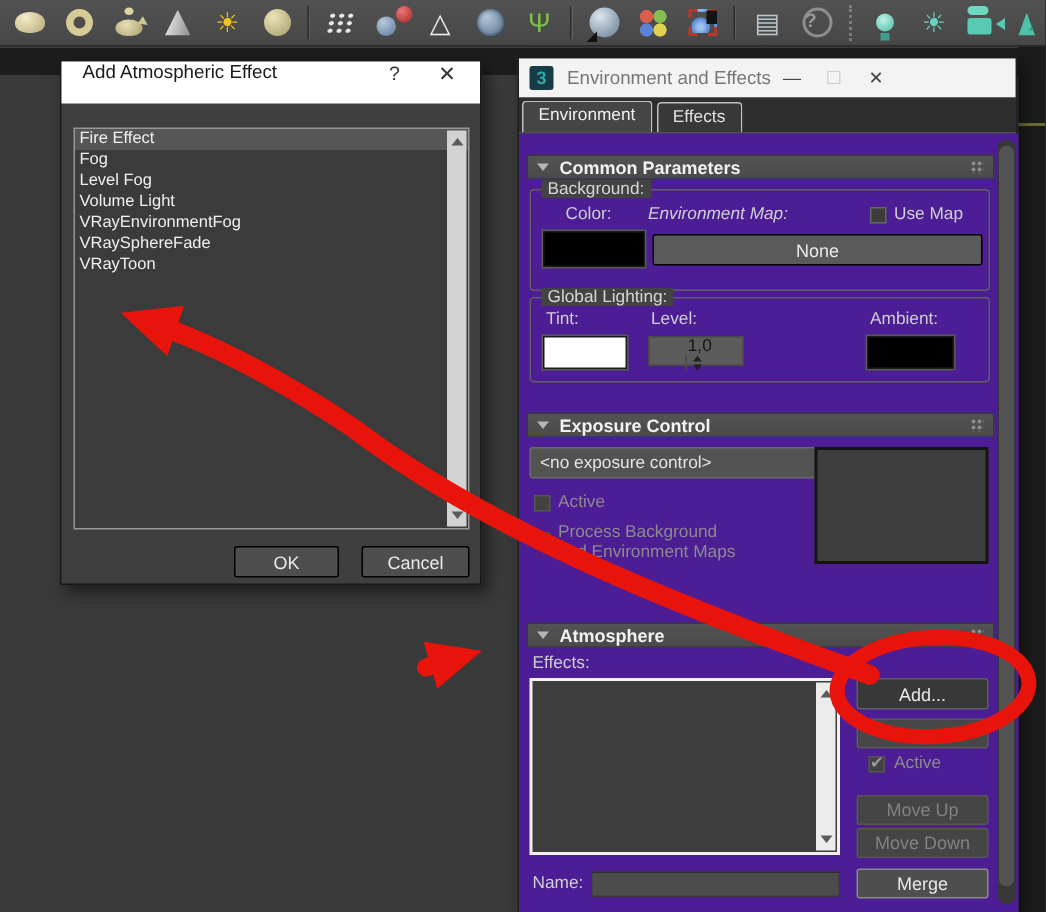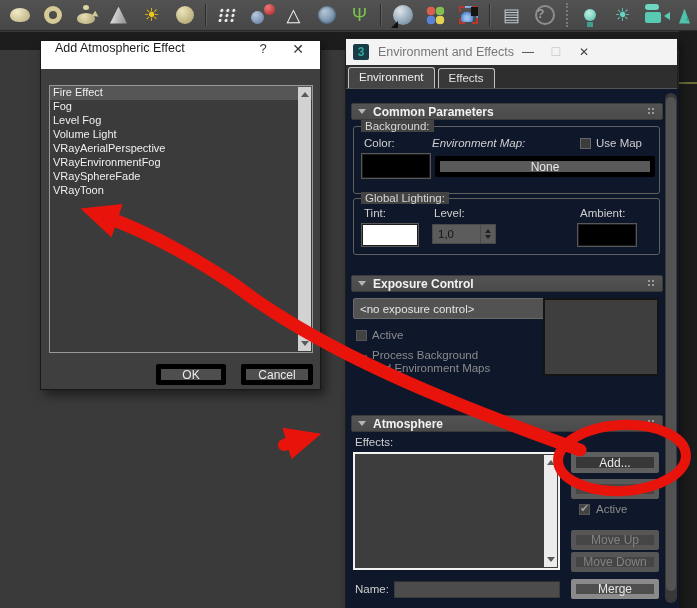--- a/index.html
+++ b/index.html
@@ -39,21 +39,21 @@
   .i-render-region-icon::after{content:"";position:absolute;top:4px;right:3px;width:7px;height:9px;background:#141414;}
   .i-help-icon{width:20px;height:20px;border:2px solid #8e8e8e;border-radius:50%;font-size:13px;font-weight:bold;box-sizing:border-box;}
   .i-bulb-icon{width:12px;height:12px;border-radius:50%;background:radial-gradient(circle at 40% 35%,#bdf2e6,#49b9a4);margin-top:0px;}
   .i-bulb-icon::after{content:"";position:absolute;bottom:1px;left:50%;transform:translateX(-50%);width:6px;height:5px;background:#3f9e8c;}
   .i-camera-icon{width:16px;height:11px;background:#58c9b2;border-radius:2px;margin-right:5px;margin-top:4px;}
   .i-camera-icon::before{content:"";position:absolute;top:1px;left:2px;width:14px;height:6px;border-radius:4px;background:#6fd8c2;}
   .i-camera-icon::after{content:"";position:absolute;right:-2px;top:9px;border-left:6px solid #58c9b2;border-top:4px solid transparent;border-bottom:4px solid transparent;transform:rotate(180deg);}
   .i-trees-icon{width:11px;height:15px;background:#4fc2ab;clip-path:polygon(50% 0,100% 100%,0 100%);margin-right:8px;margin-top:2px;}
   .i-trees-icon::after{content:"";position:absolute;top:4px;left:10px;width:11px;height:14px;background:#37a18c;clip-path:polygon(50% 0,100% 100%,0 100%);}
   
-  .btn{display:flex;align-items:center;justify-content:center;background:#4e4e4e;border:5px solid #000000;
+  .btn{display:flex;align-items:center;justify-content:center;background:#4e4e4e;border:1px solid #000000;
        border-radius:2px;color:#e9e9e9;font-size:12px;box-sizing:border-box;}
   .btn.disabled{background:#454545;border-color:#565656;color:#828282;}
   .groupbox{position:absolute;border:1px solid #5f5f5f;border-radius:3px;}
   .grouplabel{position:absolute;top:-7px;left:7px;background:#434343;padding:0 4px;font-size:11.5px;color:#d6d6d6;}
   .lbl{position:absolute;font-size:11.5px;color:#cfcfcf;white-space:nowrap;}
   .rhdr{position:absolute;height:17px;background:linear-gradient(#535353,#4a4a4a);border:1px solid #3a3a3a;border-radius:2px;
         display:flex;align-items:center;padding:0 6px;box-sizing:border-box;}
   .rhdr .tri{width:0;height:0;border-left:4px solid transparent;border-right:4px solid transparent;border-top:5px solid #b5b5b5;margin-right:7px;}
   .rhdr .txt{font-size:12px;font-weight:bold;color:#f2f2f2;}
   .rhdr .grip{margin-left:auto;width:9px;height:9px;
@@ -85,21 +85,21 @@
   .win-tb .t{font-size:12.5px;color:#777;margin-left:9px;}
   .win-tb .wc{font-size:12px;color:#444;width:28px;text-align:center;}
   .win-tb .wc.dim{color:#c9c9c9;}
   .win-tb .wc:first-of-type{margin-left:auto;}
   .tabrow{position:absolute;left:0;top:26px;width:100%;height:24px;background:#2e2e2e;border-bottom:1px solid #555;box-sizing:border-box;
           display:flex;align-items:flex-end;padding-left:2px;}
   .tab{font-size:11.5px;color:#f0f0f0;border:1px solid #c2c2c2;border-bottom:none;border-radius:3px 3px 0 0;
        padding:3px 10px 4px 10px;margin-right:3px;}
   .tab.active{background:#454545;padding-bottom:5px;margin-top:10px;}
   .tab.inactive{background:#383838;color:#e2e2e2;}
-  .panel{position:absolute;left:0;top:50px;width:333px;height:520px;background:#0f172a;}
+  .panel{position:absolute;left:0;top:50px;width:333px;height:520px;background:#4c1d95;}
   .vscroll{position:absolute;right:2px;top:4px;width:12px;height:510px;background:#383838;border-radius:6px;}
   .vscroll .thumb{position:absolute;left:1px;top:4px;width:10px;height:494px;background:#535353;border-radius:5px;}
   .dropdown{position:absolute;background:#525252;border:1px solid #6a6a6a;border-radius:2px;display:flex;align-items:center;
             font-size:11.5px;color:#e4e4e4;padding:0 6px;box-sizing:border-box;}
   .dropdown .arr{margin-left:auto;width:0;height:0;border-left:4px solid transparent;border-right:4px solid transparent;border-top:5px solid #bdbdbd;}
   .spinner{position:absolute;background:#5c5c5c;border:1px solid #494949;display:flex;align-items:center;box-sizing:border-box;}
   .spinner .val{font-size:11.5px;color:#151515;padding-left:5px;flex:1;}
   .spinner .arrs{width:14px;height:100%;display:flex;flex-direction:column;align-items:center;justify-content:center;gap:2px;border-left:1px solid #4a4a4a;}
   .spinner .arrs i{width:0;height:0;border-left:3.5px solid transparent;border-right:3.5px solid transparent;}
   .spinner .arrs .u{border-bottom:4px solid #222;}
@@ -208,34 +208,34 @@
     <div class="panel">
 
       <div class="rhdr" style="left:5px;top:14px;width:312px;">
         <span class="tri"></span>
         <span class="txt">Common Parameters</span>
         <span class="grip"></span>
       </div>
 
       <div class="groupbox" style="left:7px;top:37px;width:305px;height:66px;">
         <span class="grouplabel">Background:</span>
-        <span class="lbl" style="left:10px;top:10px;">Color:</span>
+        <span class="lbl" style="left:23px;top:10px;">Color:</span>
         <div class="swatch" style="left:8px;top:27px;width:66px;height:22px;background:#000;"></div>
         <span class="lbl" style="left:78px;top:10px;font-style:italic;">Environment Map:</span>
         <div class="cb" style="left:226px;top:11px;"></div>
         <span class="lbl" style="left:242px;top:10px;">Use Map</span>
         <div class="btn" style="position:absolute;left:81px;top:29px;width:220px;height:21px;background:#5a5a5a;">None</div>
       </div>
 
       <div class="groupbox" style="left:7px;top:109px;width:305px;height:55px;">
         <span class="grouplabel">Global Lighting:</span>
         <span class="lbl" style="left:10px;top:8px;">Tint:</span>
         <div class="swatch" style="left:8px;top:25px;width:54px;height:20px;background:#fff;"></div>
         <span class="lbl" style="left:80px;top:8px;">Level:</span>
-        <div class="spinner" style="left:78px;top:25px;width:64px;height:20px;">
+        <div class="spinner" style="left:78px;top:25px;width:64px;height:20px;flex-direction:column;">
           <span class="val">1,0</span>
           <span class="arrs">
               <i class="u"></i>
               <i class="d"></i>
             </span>
         </div>
         <span class="lbl" style="left:226px;top:8px;">Ambient:</span>
         <div class="swatch" style="left:224px;top:25px;width:56px;height:20px;background:#000;"></div>
       </div>
 
@@ -287,21 +287,20 @@
     <div class="dlg-tb">
       <span class="t">Add Atmospheric Effect</span>
       <span class="q">?</span>
       <span class="x">✕</span>
     </div>
     <div class="fxlist" id="effectList">
       <div class="fx-item selected">Fire Effect</div>
         <div class="fx-item">Fog</div>
         <div class="fx-item">Level Fog</div>
         <div class="fx-item">Volume Light</div>
-        <div class="fx-item">VRayAerialPerspective</div>
         <div class="fx-item">VRayEnvironmentFog</div>
         <div class="fx-item">VRaySphereFade</div>
         <div class="fx-item">VRayToon</div>
         <div class="vsb">
         <span class="up"></span>
         <span class="dn"></span>
       </div>
     </div>
     <div class="btn" style="position:absolute;left:115px;top:323px;width:70px;height:21px;">OK</div>
     <div class="btn" style="position:absolute;left:200px;top:323px;width:72px;height:21px;">Cancel</div>

